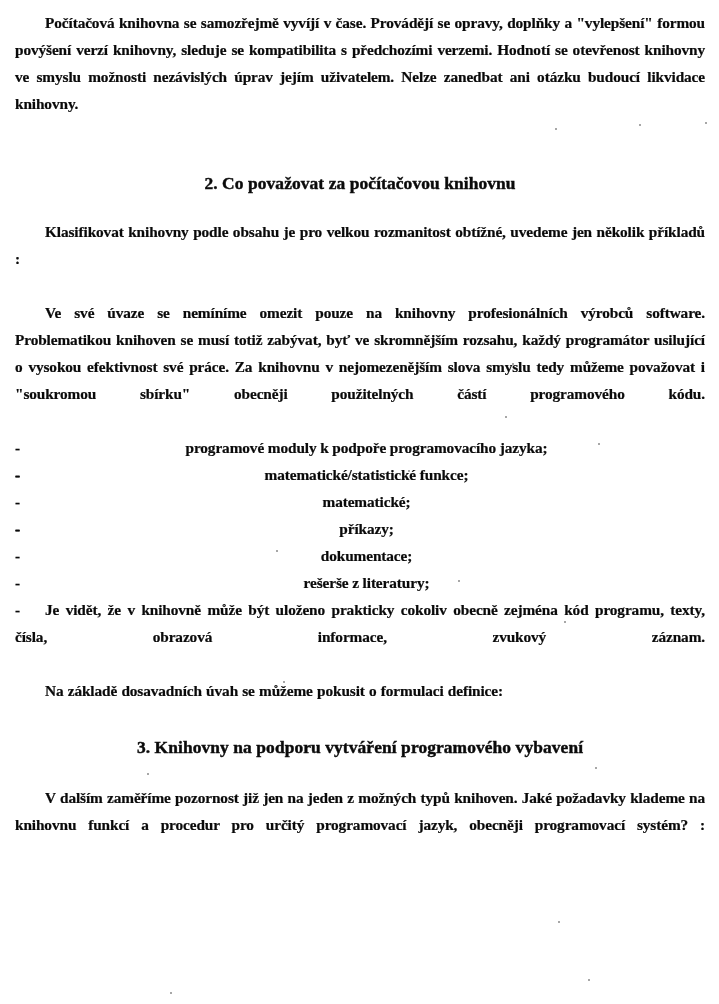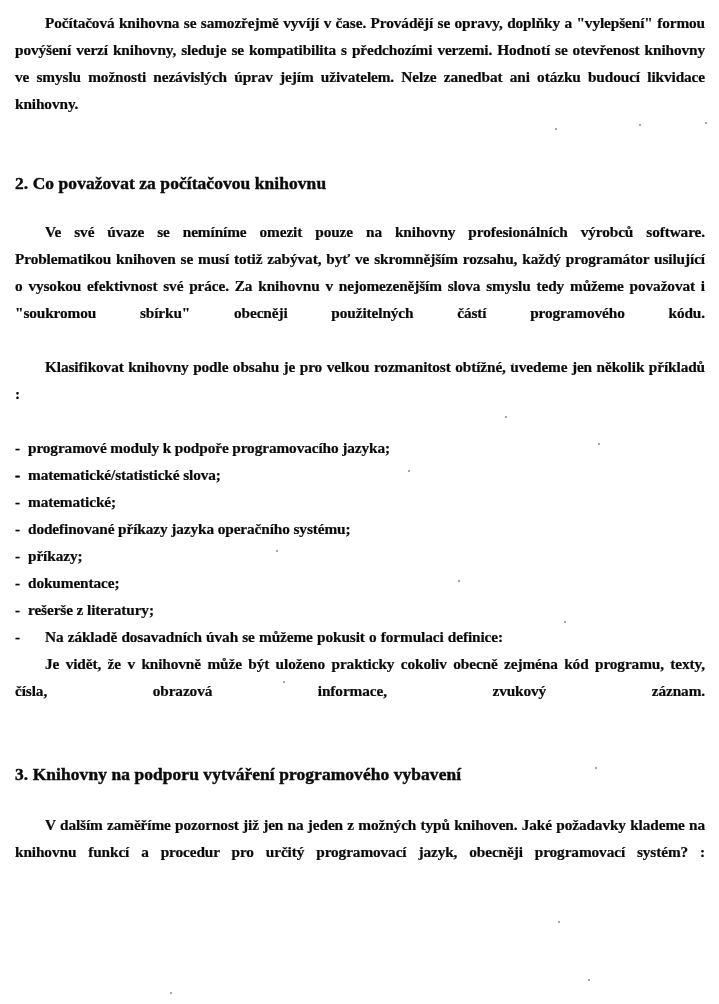--- a/index.html
+++ b/index.html
@@ -34,20 +34,21 @@
     top: 0;
     width: 690px;
   }
 
   
   .para,
   .li,
   .heading {
     font-weight: 700;
     letter-spacing: -0.1px;
+    text-align: center;
     -webkit-text-stroke: 0.22px #111;
   }
 
   .para {
     font-size: 15.3px;
     line-height: 27px;
     text-align: justify;
     text-justify: inter-word;
     margin: 0;
     word-spacing: 0.5px;
@@ -117,64 +118,63 @@
     <div class="pad-top"></div>
 
     <p class="para indent">Počítačová knihovna se samozřejmě vyvíjí v čase. Provádějí se opravy, doplňky a "vylepšení" formou povýšení verzí knihovny, sleduje se kompatibilita s předchozími verzemi. Hodnotí se otevřenost knihovny ve smyslu možnosti nezávislých úprav jejím uživatelem. Nelze zanedbat ani otázku budoucí likvidace knihovny.</p>
 
     <div class="gap-head-top"></div>
 
     <h2 class="heading">2. Co považovat za počítačovou knihovnu</h2>
 
     <div class="gap-head-bot"></div>
 
+    <p class="para indent">Klasifikovat knihovny podle obsahu je pro velkou rozmanitost obtížné, uvedeme jen několik příkladů :</p>
+
     <p class="para indent">Ve své úvaze se nemíníme omezit pouze na knihovny profesionálních výrobců software. Problematikou knihoven se musí totiž zabývat, byť ve skromnějším rozsahu, každý programátor usilující o vysokou efektivnost své práce. Za knihovnu v nejomezenějším slova smyslu tedy můžeme považovat i "soukromou sbírku" obecněji použitelných částí programového kódu.</p>
 
-    <p class="para indent">Klasifikovat knihovny podle obsahu je pro velkou rozmanitost obtížné, uvedeme jen několik příkladů :</p>
-
     <ul class="list">
       <li class="li">
         <span class="dash">-</span>
         <span>programové moduly k podpoře programovacího jazyka;</span>
       </li>
       <li class="li">
         <span class="dash">-</span>
       </li>
       <li class="li">
         <span class="dash">-</span>
-        <span>matematické/statistické slova;</span>
+        <span>matematické/statistické funkce;</span>
       </li>
       <li class="li">
         <span class="dash">-</span>
         <span>matematické;</span>
       </li>
       <li class="li">
         <span class="dash">-</span>
-        <span>dodefinované příkazy jazyka operačního systému;</span>
       </li>
       <li class="li">
         <span class="dash">-</span>
         <span>příkazy;</span>
       </li>
       <li class="li">
         <span class="dash">-</span>
         <span>dokumentace;</span>
       </li>
       <li class="li">
         <span class="dash">-</span>
         <span>rešerše z literatury;</span>
       </li>
       <li class="li">
         <span class="dash">-</span>
       </li>
     </ul>
 
+    <p class="para indent">Je vidět, že v knihovně může být uloženo prakticky cokoliv obecně zejména kód programu, texty, čísla, obrazová informace, zvukový záznam.</p>
+
     <p class="para indent nostretch">Na základě dosavadních úvah se můžeme pokusit o formulaci definice:</p>
-
-    <p class="para indent">Je vidět, že v knihovně může být uloženo prakticky cokoliv obecně zejména kód programu, texty, čísla, obrazová informace, zvukový záznam.</p>
 
 
     <div class="gap-head2-top"></div>
 
     <h2 class="heading">3. Knihovny na podporu vytváření programového vybavení</h2>
 
     <div class="gap-head2-bot"></div>
 
     <p class="para indent">V dalším zaměříme pozornost již jen na jeden z možných typů knihoven. Jaké požadavky klademe na knihovnu funkcí a procedur pro určitý programovací jazyk, obecněji programovací systém? :</p>
 

